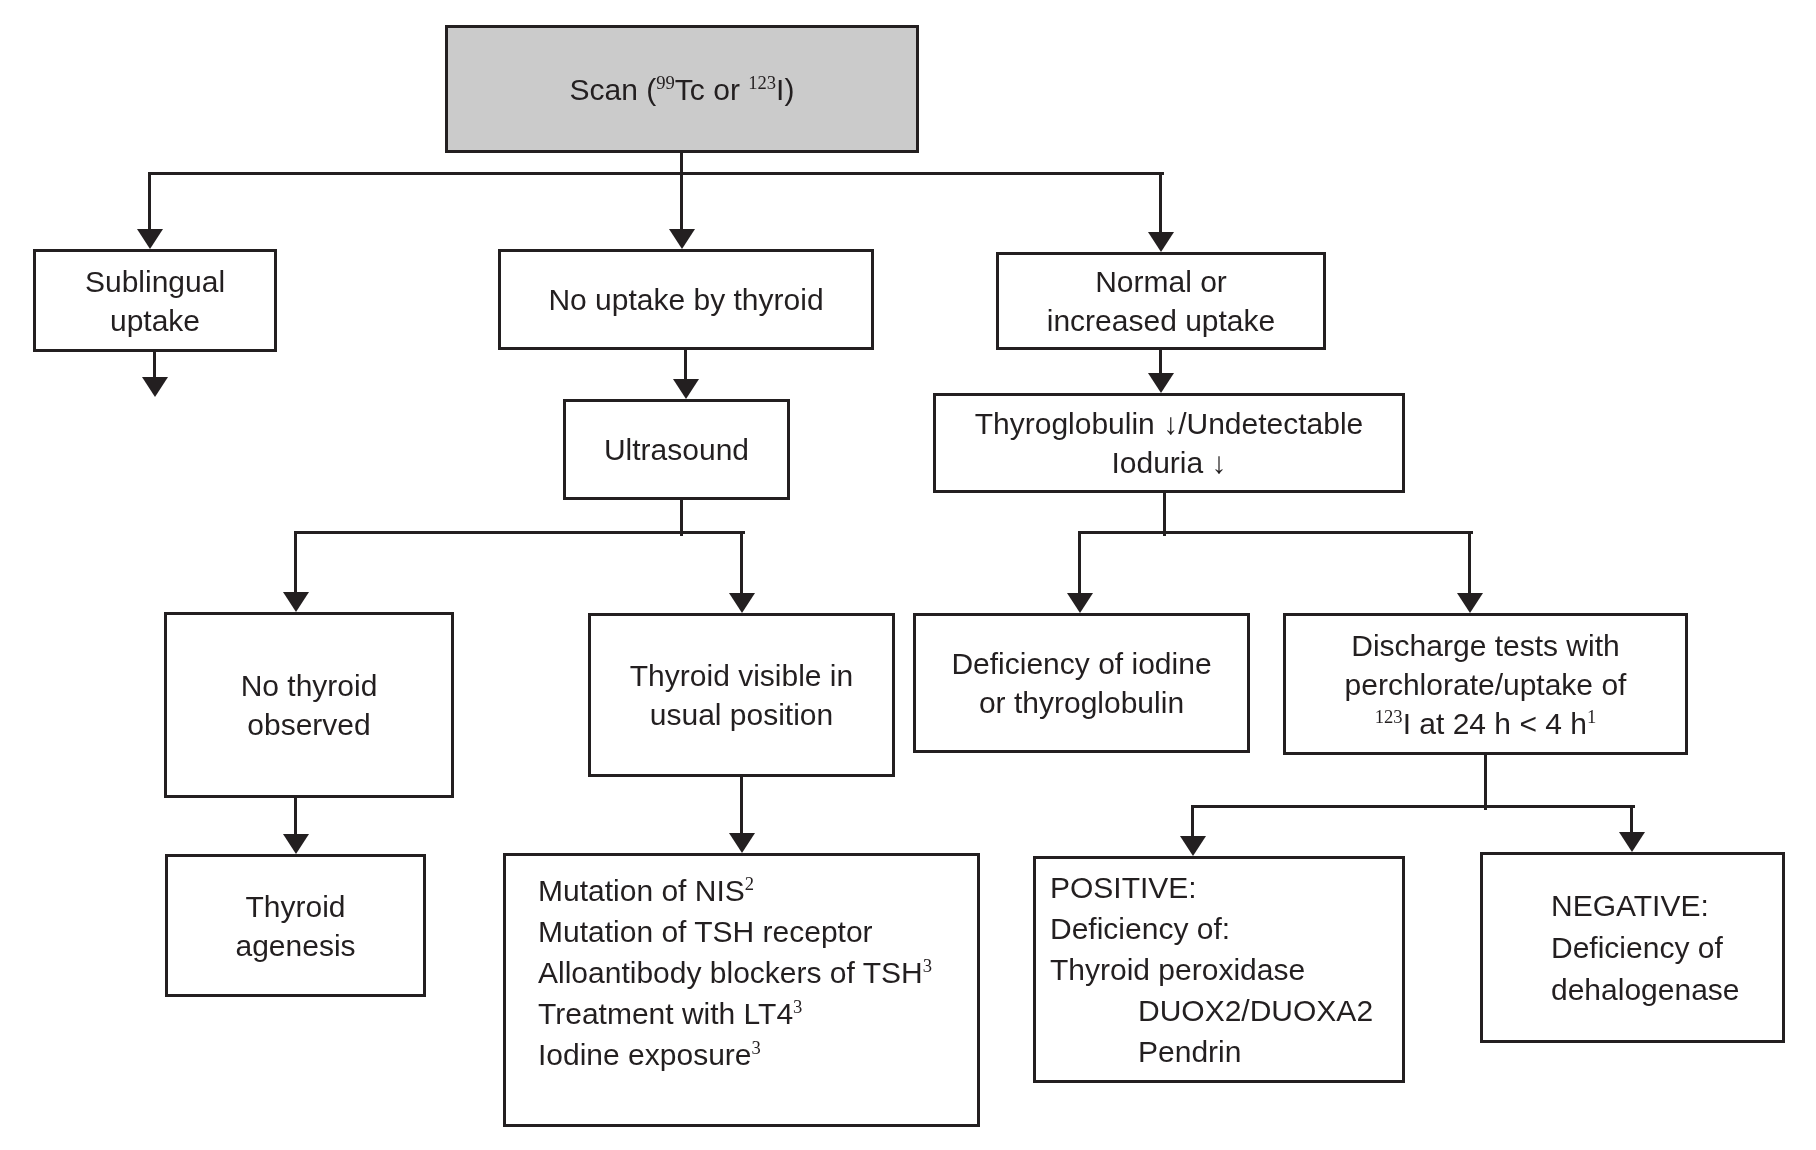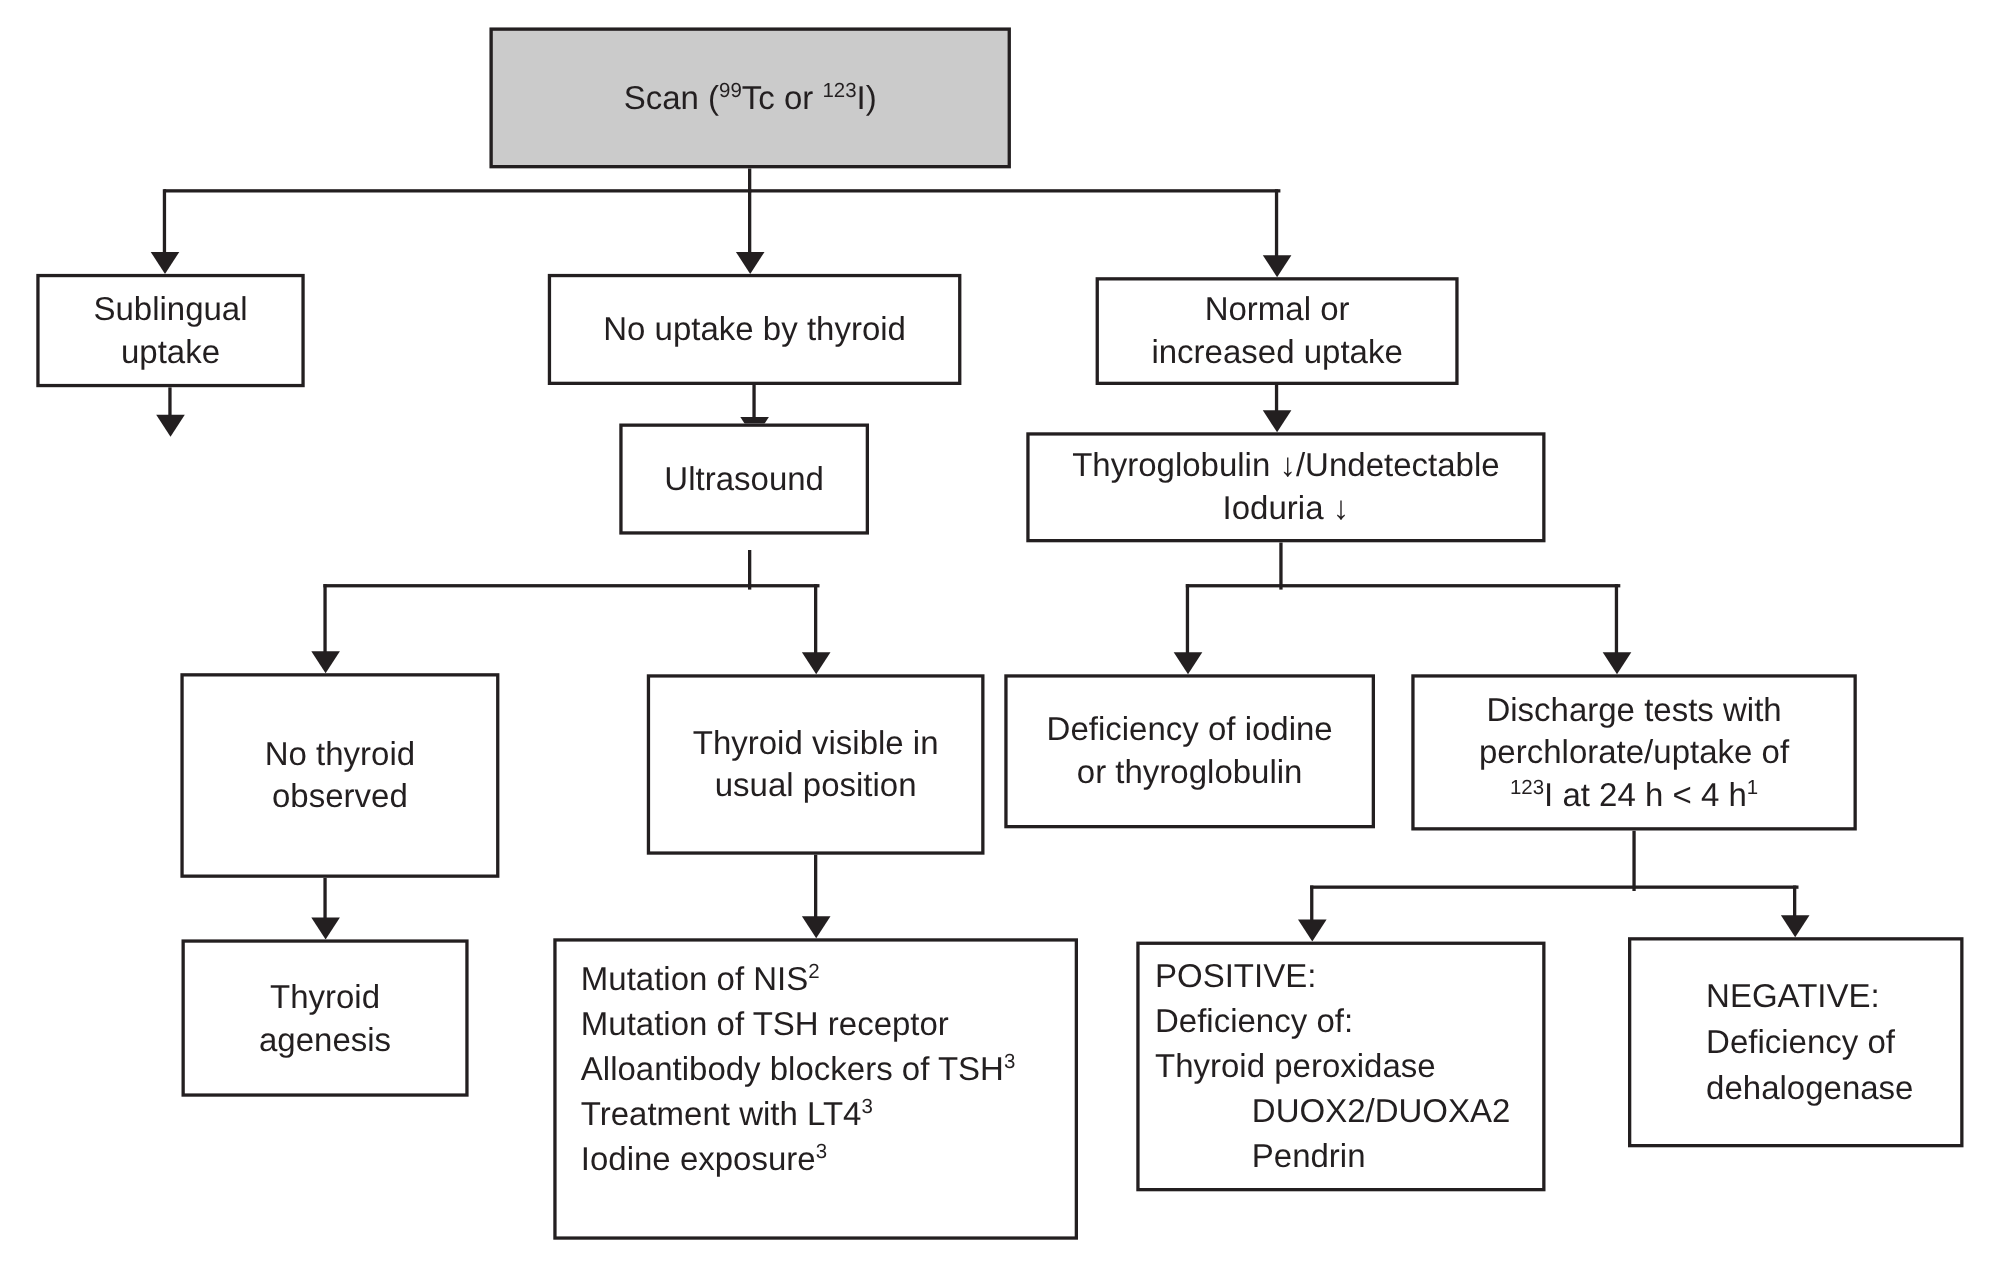--- a/index.html
+++ b/index.html
@@ -23,21 +23,21 @@
     text-align:center;
     font-size:30px;
     line-height:39px;
   }
   .box.gray{background:#cbcbcb;}
   .box.leftalign{
     align-items:flex-start;
     text-align:left;
   }
   .box.topalign{justify-content:flex-start;}
-  sup{font-size:62%;line-height:0;vertical-align:super;}
+  sup{font-size:62%;line-height:0;vertical-align:super;font-family:Liberation Serif, serif;}
   .vline,.hline{position:absolute;background:#231f20;}
   .vline{width:3px;}
   .hline{height:3px;}
   .arrow{
     position:absolute;
     width:0;height:0;
     border-left:13px solid transparent;
     border-right:13px solid transparent;
     border-top:20px solid #231f20;
   }
@@ -105,21 +105,21 @@
     <div>Sublingual</div>
     <div>uptake</div>
   </div>
 
   <div class="box" style="left:996px;top:252px;width:330px;height:98px">
     <div>Normal or</div>
     <div>increased uptake</div>
   </div>
 
 
-  <div class="box" style="left:563px;top:385px;width:227px;height:101px">
+  <div class="box" style="left:563px;top:399px;width:227px;height:101px">
     <div>Ultrasound</div>
   </div>
 
   <div class="box" style="left:933px;top:393px;width:472px;height:100px">
     <div>Thyroglobulin ↓/Undetectable</div>
     <div>Ioduria ↓</div>
   </div>
 
   <div class="box" style="left:164px;top:612px;width:290px;height:186px">
     <div>No thyroid</div>
@@ -140,21 +140,21 @@
     <div>Discharge tests with</div>
     <div>perchlorate/uptake of</div>
     <div><sup>123</sup><span>I at 24 h &lt; 4 h</span><sup>1</sup></div>
   </div>
 
   <div class="box" style="left:165px;top:854px;width:261px;height:143px">
     <div>Thyroid</div>
     <div>agenesis</div>
   </div>
 
-  <div class="box leftalign topalign" style="left:503px;top:853px;width:477px;height:274px;padding:14px 10px 0 22px;line-height:41px">
+  <div class="box leftalign topalign" style="left:503px;top:853px;width:477px;height:274px;padding:14px 10px 0 32px;line-height:41px">
     <div><span>Mutation of NIS</span><sup>2</sup></div>
     <div>Mutation of TSH receptor</div>
     <div><span>Alloantibody blockers of TSH</span><sup>3</sup></div>
     <div><span>Treatment with LT4</span><sup>3</sup></div>
     <div><span>Iodine exposure</span><sup>3</sup></div>
   </div>
 
   <div class="box leftalign" style="left:1033px;top:856px;width:372px;height:227px;padding-left:14px;line-height:41px">
     <div>POSITIVE:</div>
     <div>Deficiency of:</div>

